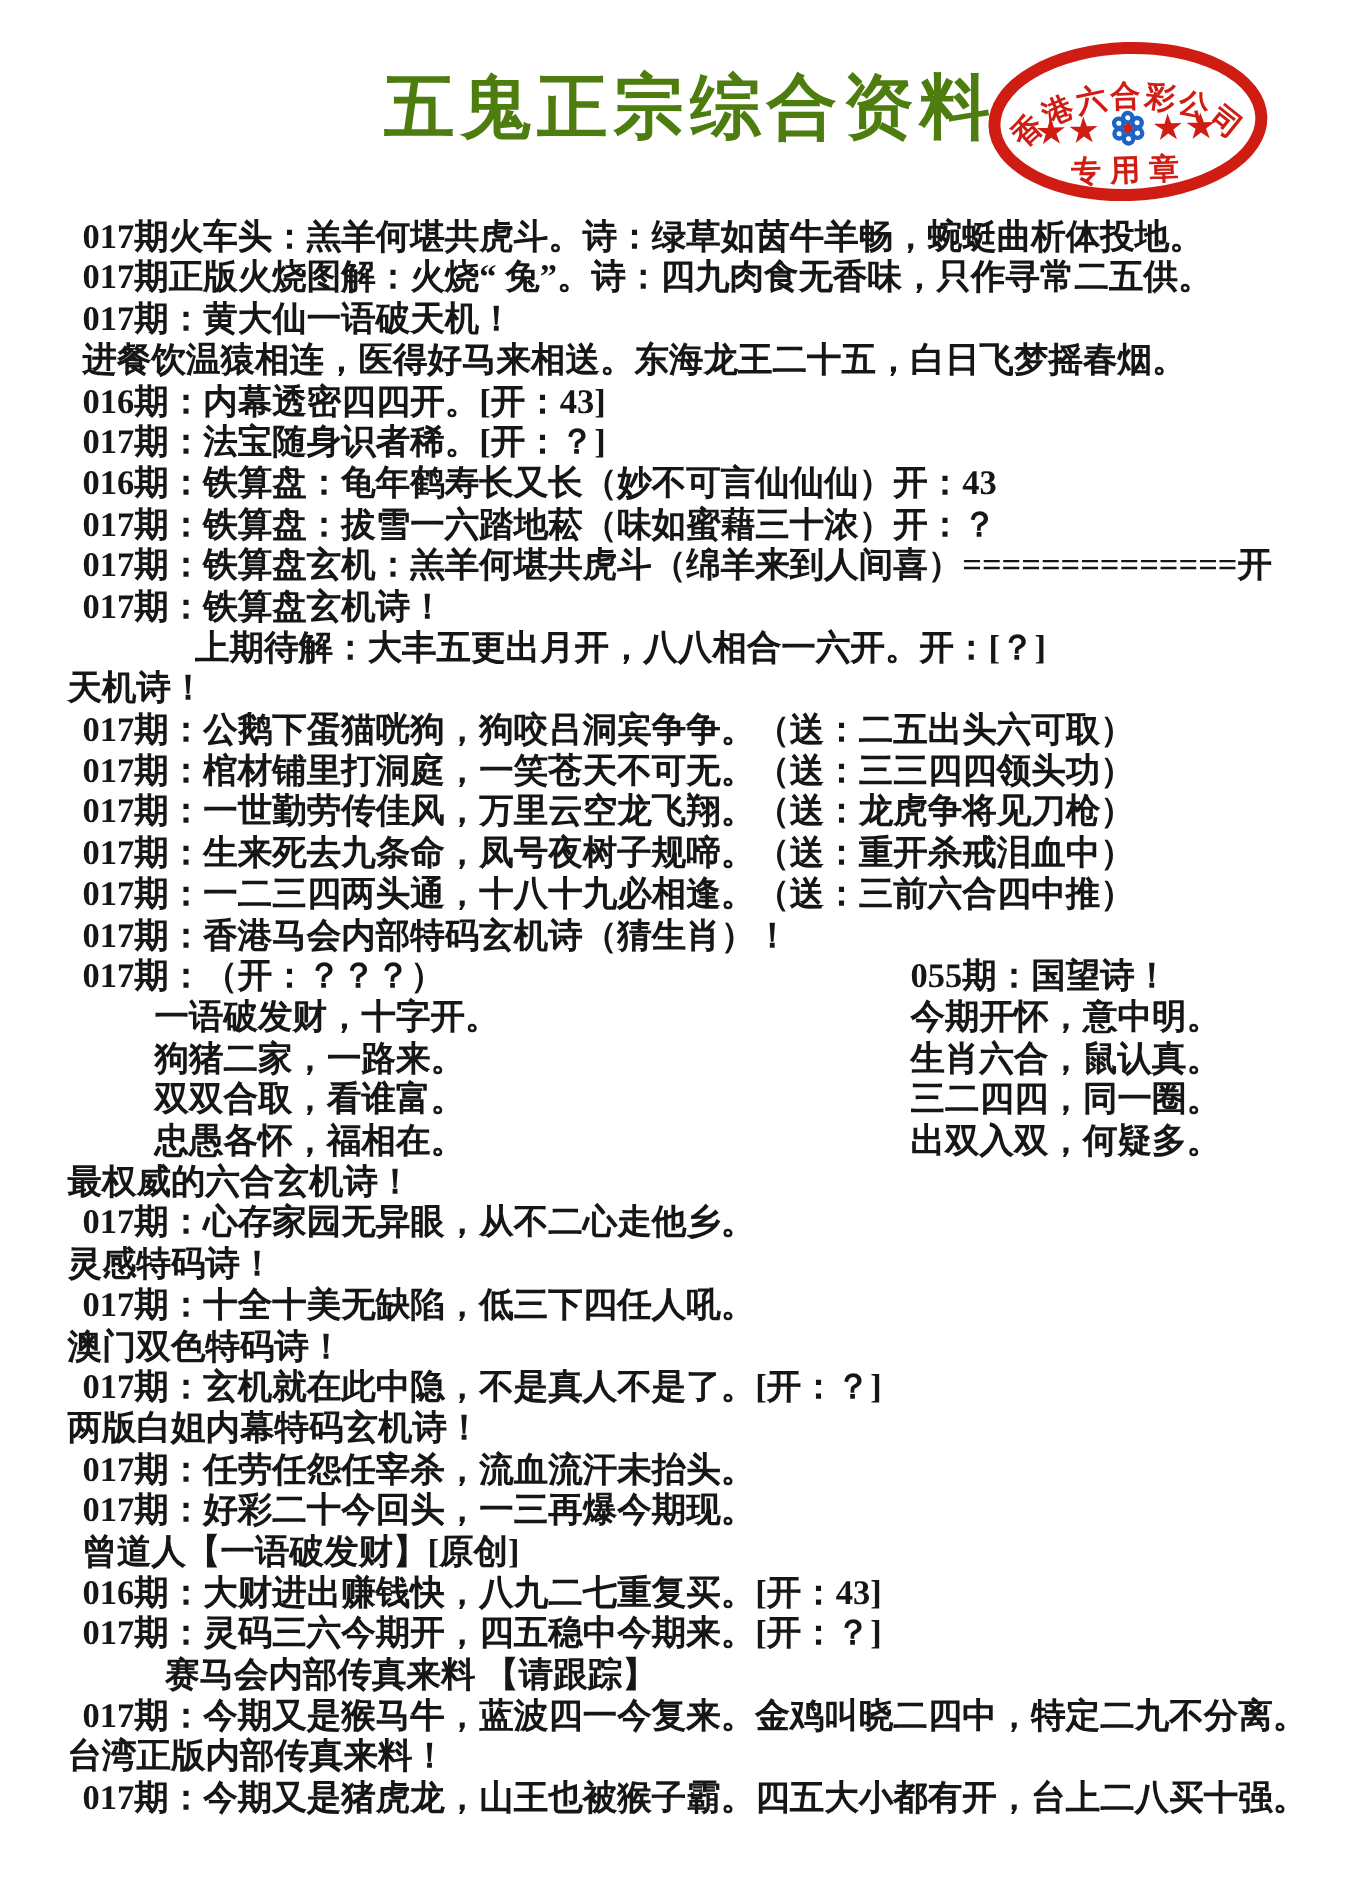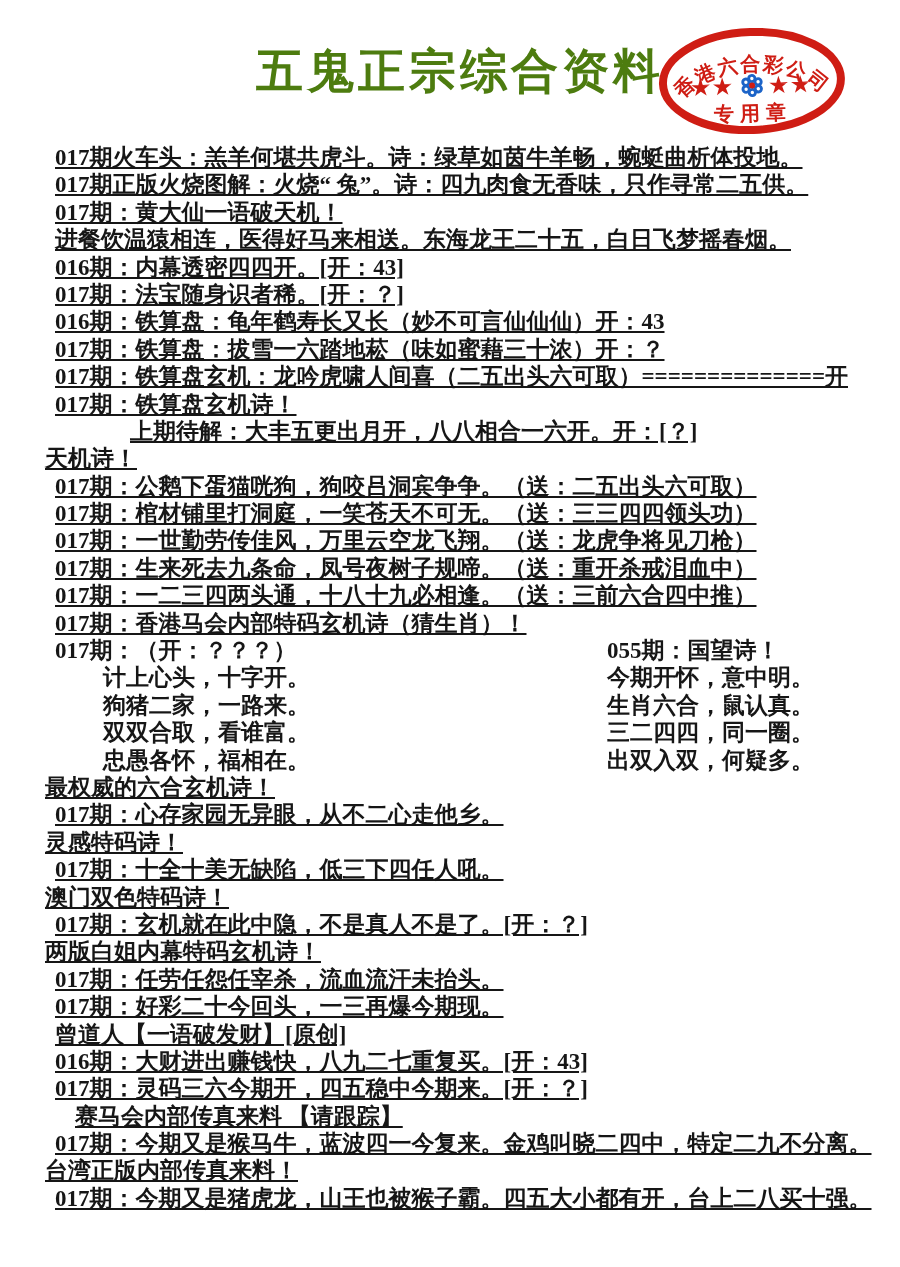--- a/index.html
+++ b/index.html
@@ -19,25 +19,24 @@
   }
   .stamp text{font-family:"Liberation Serif",serif;font-weight:bold;}
   .content{
     position:absolute;top:144px;left:0;width:900px;
   }
   .line{
     position:relative;
     font-size:23px;line-height:27.4px;height:27.4px;
     white-space:nowrap;
     padding-left:55px;
-    text-decoration:underline;
   }
   .line.i1{padding-left:45px;}
   .line.i3{padding-left:130px;}
-  .line.is{padding-left:75px;}
+  .line.is{padding-left:110px;}
   .line.dual{padding-left:0;}
   .dual .colL{display:inline-block;text-align:right;}
   .dual .colL.i0{margin-left:55px;}
   .dual .colL.i2{margin-left:103px;}
   .dual .colR{position:absolute;left:607px;top:0;text-align:center;}
 </style>
 </head>
 <body>
 
 <div class="page-title">五鬼正宗综合资料</div>
@@ -70,37 +69,37 @@
 
 <div class="content">
   <div class="line">017期火车头：羔羊何堪共虎斗。诗：绿草如茵牛羊畅，蜿蜓曲析体投地。</div>
   <div class="line">017期正版火烧图解：火烧“ 兔”。诗：四九肉食无香味，只作寻常二五供。</div>
   <div class="line">017期：黄大仙一语破天机！</div>
   <div class="line">进餐饮温猿相连，医得好马来相送。东海龙王二十五，白日飞梦摇春烟。</div>
   <div class="line">016期：内幕透密四四开。[开：43]</div>
   <div class="line">017期：法宝随身识者稀。[开：？]</div>
   <div class="line">016期：铁算盘：龟年鹤寿长又长（妙不可言仙仙仙）开：43</div>
   <div class="line">017期：铁算盘：拔雪一六踏地菘（味如蜜藉三十浓）开：？</div>
-  <div class="line">017期：铁算盘玄机：龙吟虎啸人间喜（二五出头六可取）==============开</div>
+  <div class="line">017期：铁算盘玄机：羔羊何堪共虎斗（绵羊来到人间喜）==============开</div>
   <div class="line">017期：铁算盘玄机诗！</div>
   <div class="line i3">上期待解：大丰五更出月开，八八相合一六开。开：[？]</div>
   <div class="line i1">天机诗！</div>
   <div class="line">017期：公鹅下蛋猫咣狗，狗咬吕洞宾争争。（送：二五出头六可取）</div>
   <div class="line">017期：棺材铺里打洞庭，一笑苍天不可无。（送：三三四四领头功）</div>
   <div class="line">017期：一世勤劳传佳风，万里云空龙飞翔。（送：龙虎争将见刀枪）</div>
   <div class="line">017期：生来死去九条命，凤号夜树子规啼。（送：重开杀戒泪血中）</div>
   <div class="line">017期：一二三四两头通，十八十九必相逢。（送：三前六合四中推）</div>
   <div class="line">017期：香港马会内部特码玄机诗（猜生肖）！</div>
 
   <div class="line dual">
     <span class="colL i0">017期：（开：？？？）</span>
     <span class="colR">055期：国望诗！</span>
   </div>
   <div class="line dual">
-    <span class="colL i2">计上心头，十字开。</span>
+    <span class="colL i2">一语破发财，十字开。</span>
     <span class="colR">今期开怀，意中明。</span>
   </div>
   <div class="line dual">
     <span class="colL i2">狗猪二家，一路来。</span>
     <span class="colR">生肖六合，鼠认真。</span>
   </div>
   <div class="line dual">
     <span class="colL i2">双双合取，看谁富。</span>
     <span class="colR">三二四四，同一圈。</span>
   </div>

